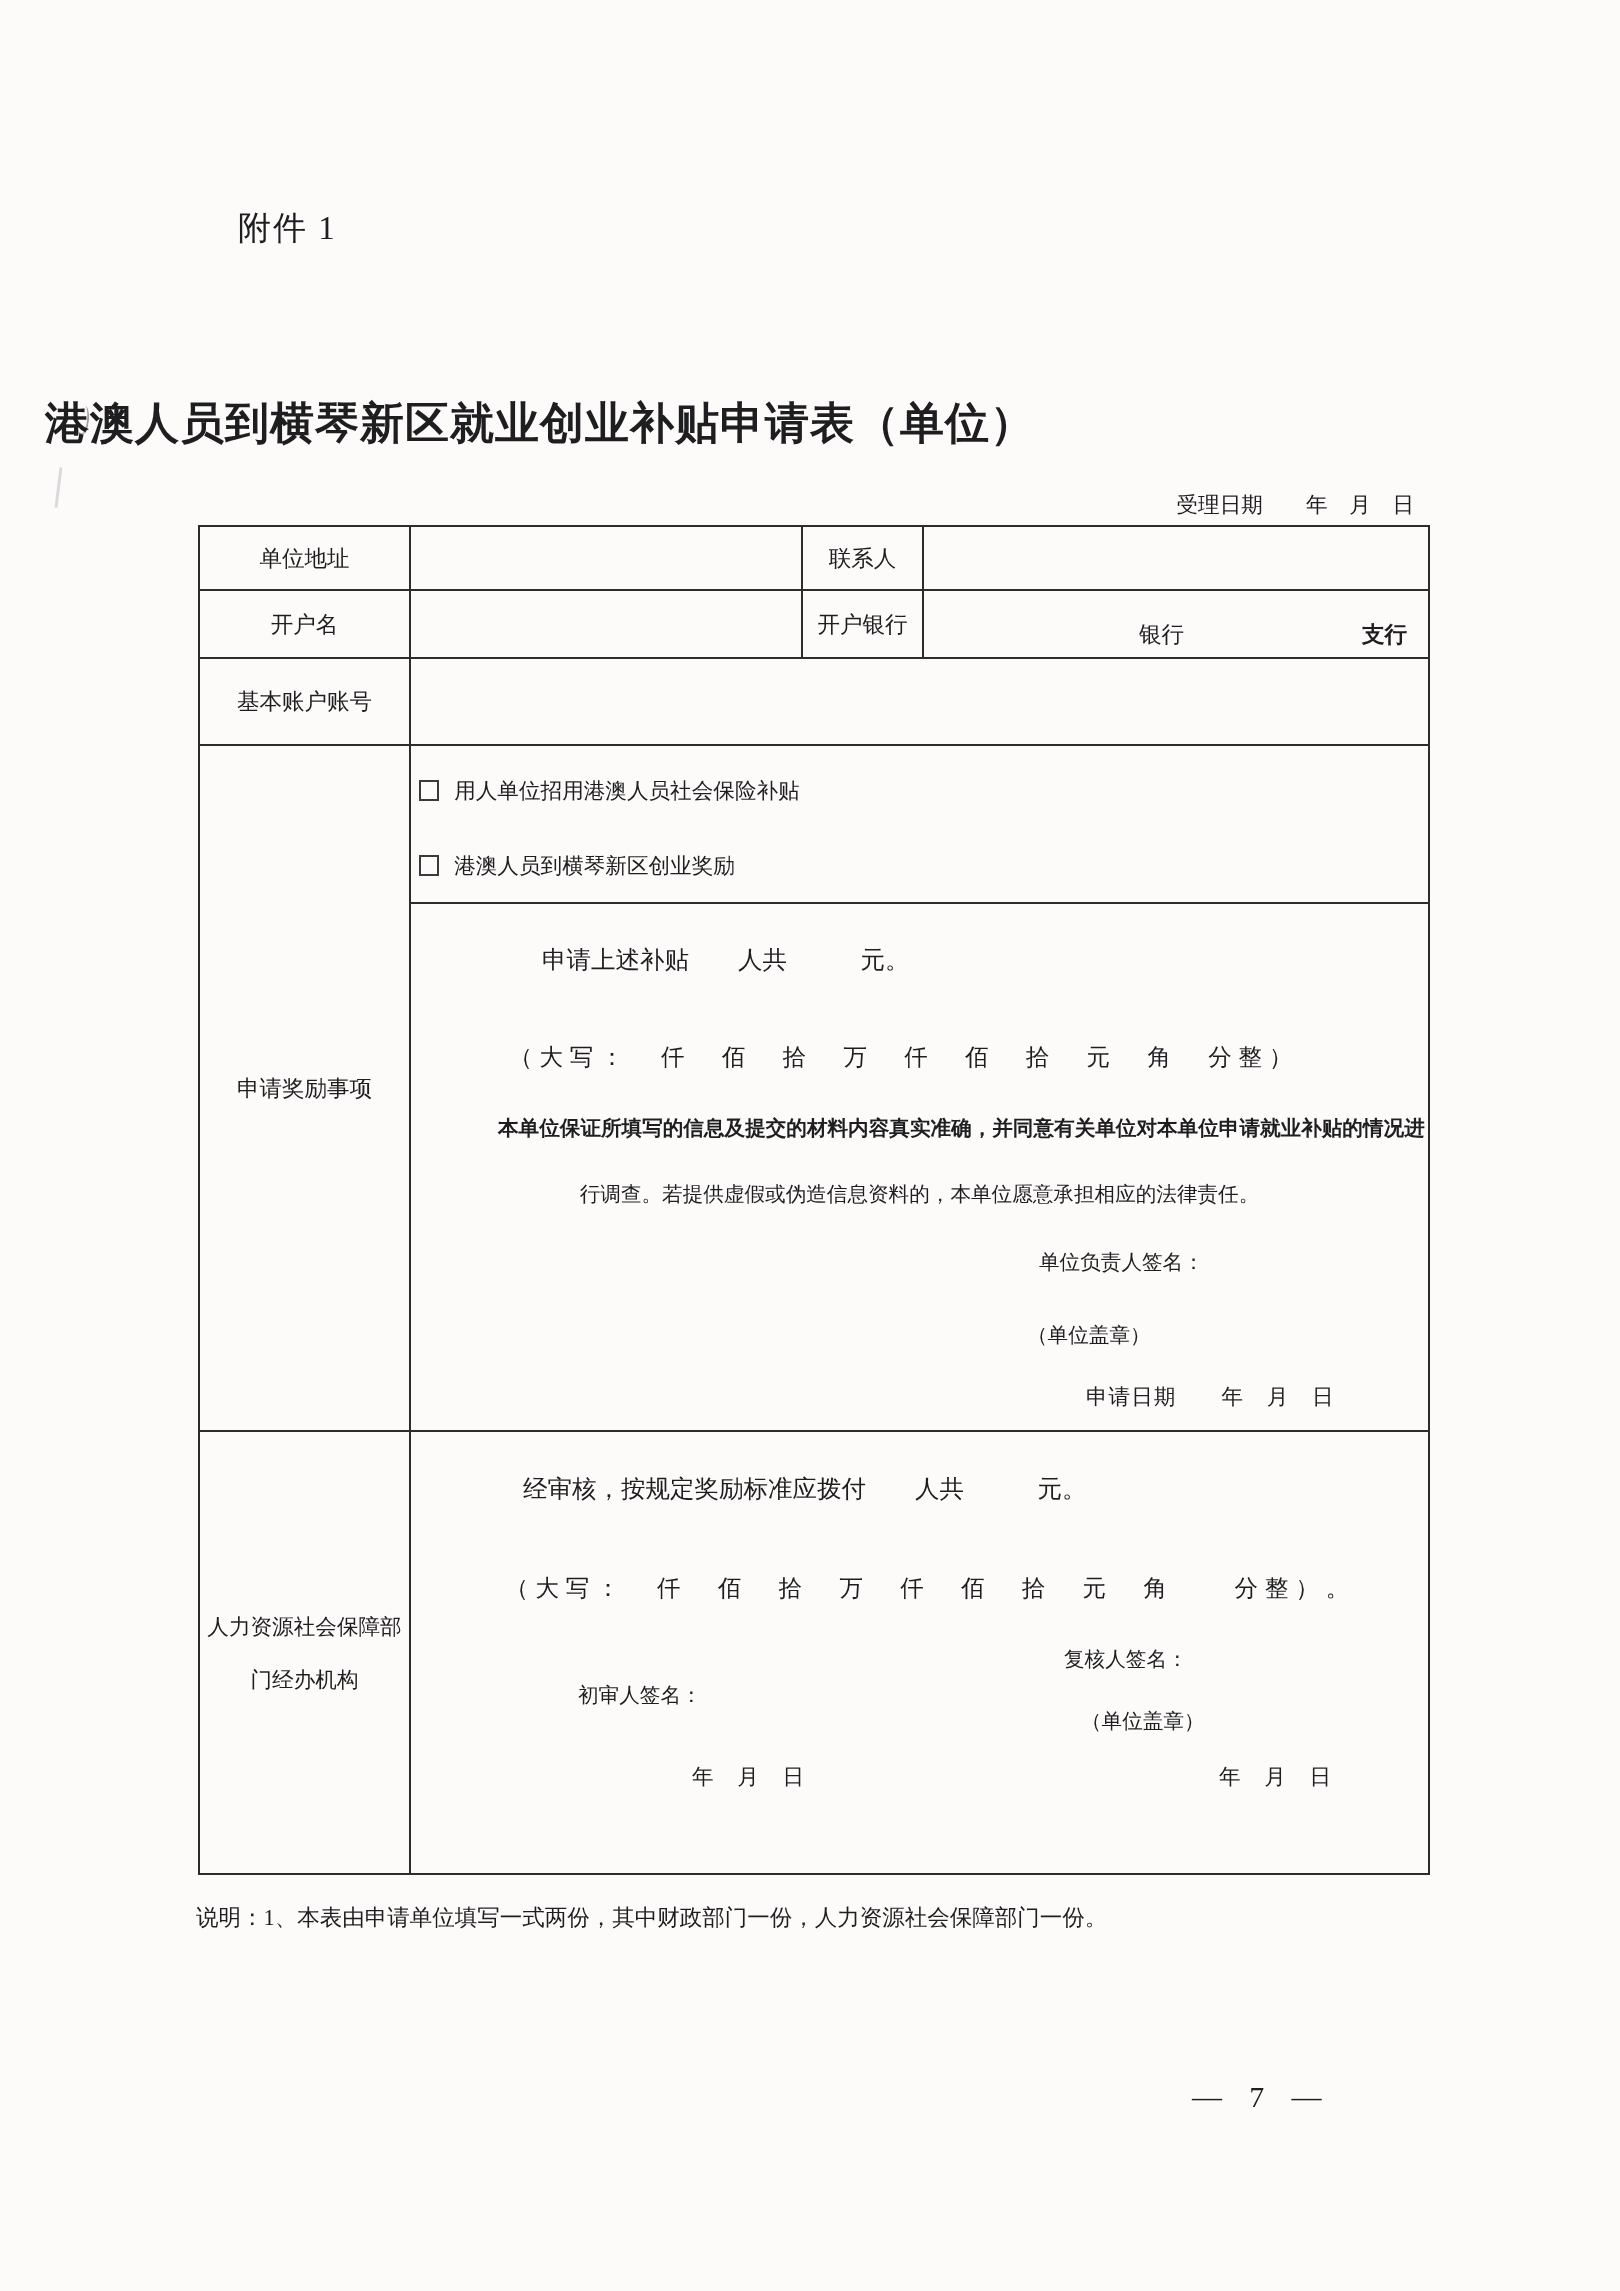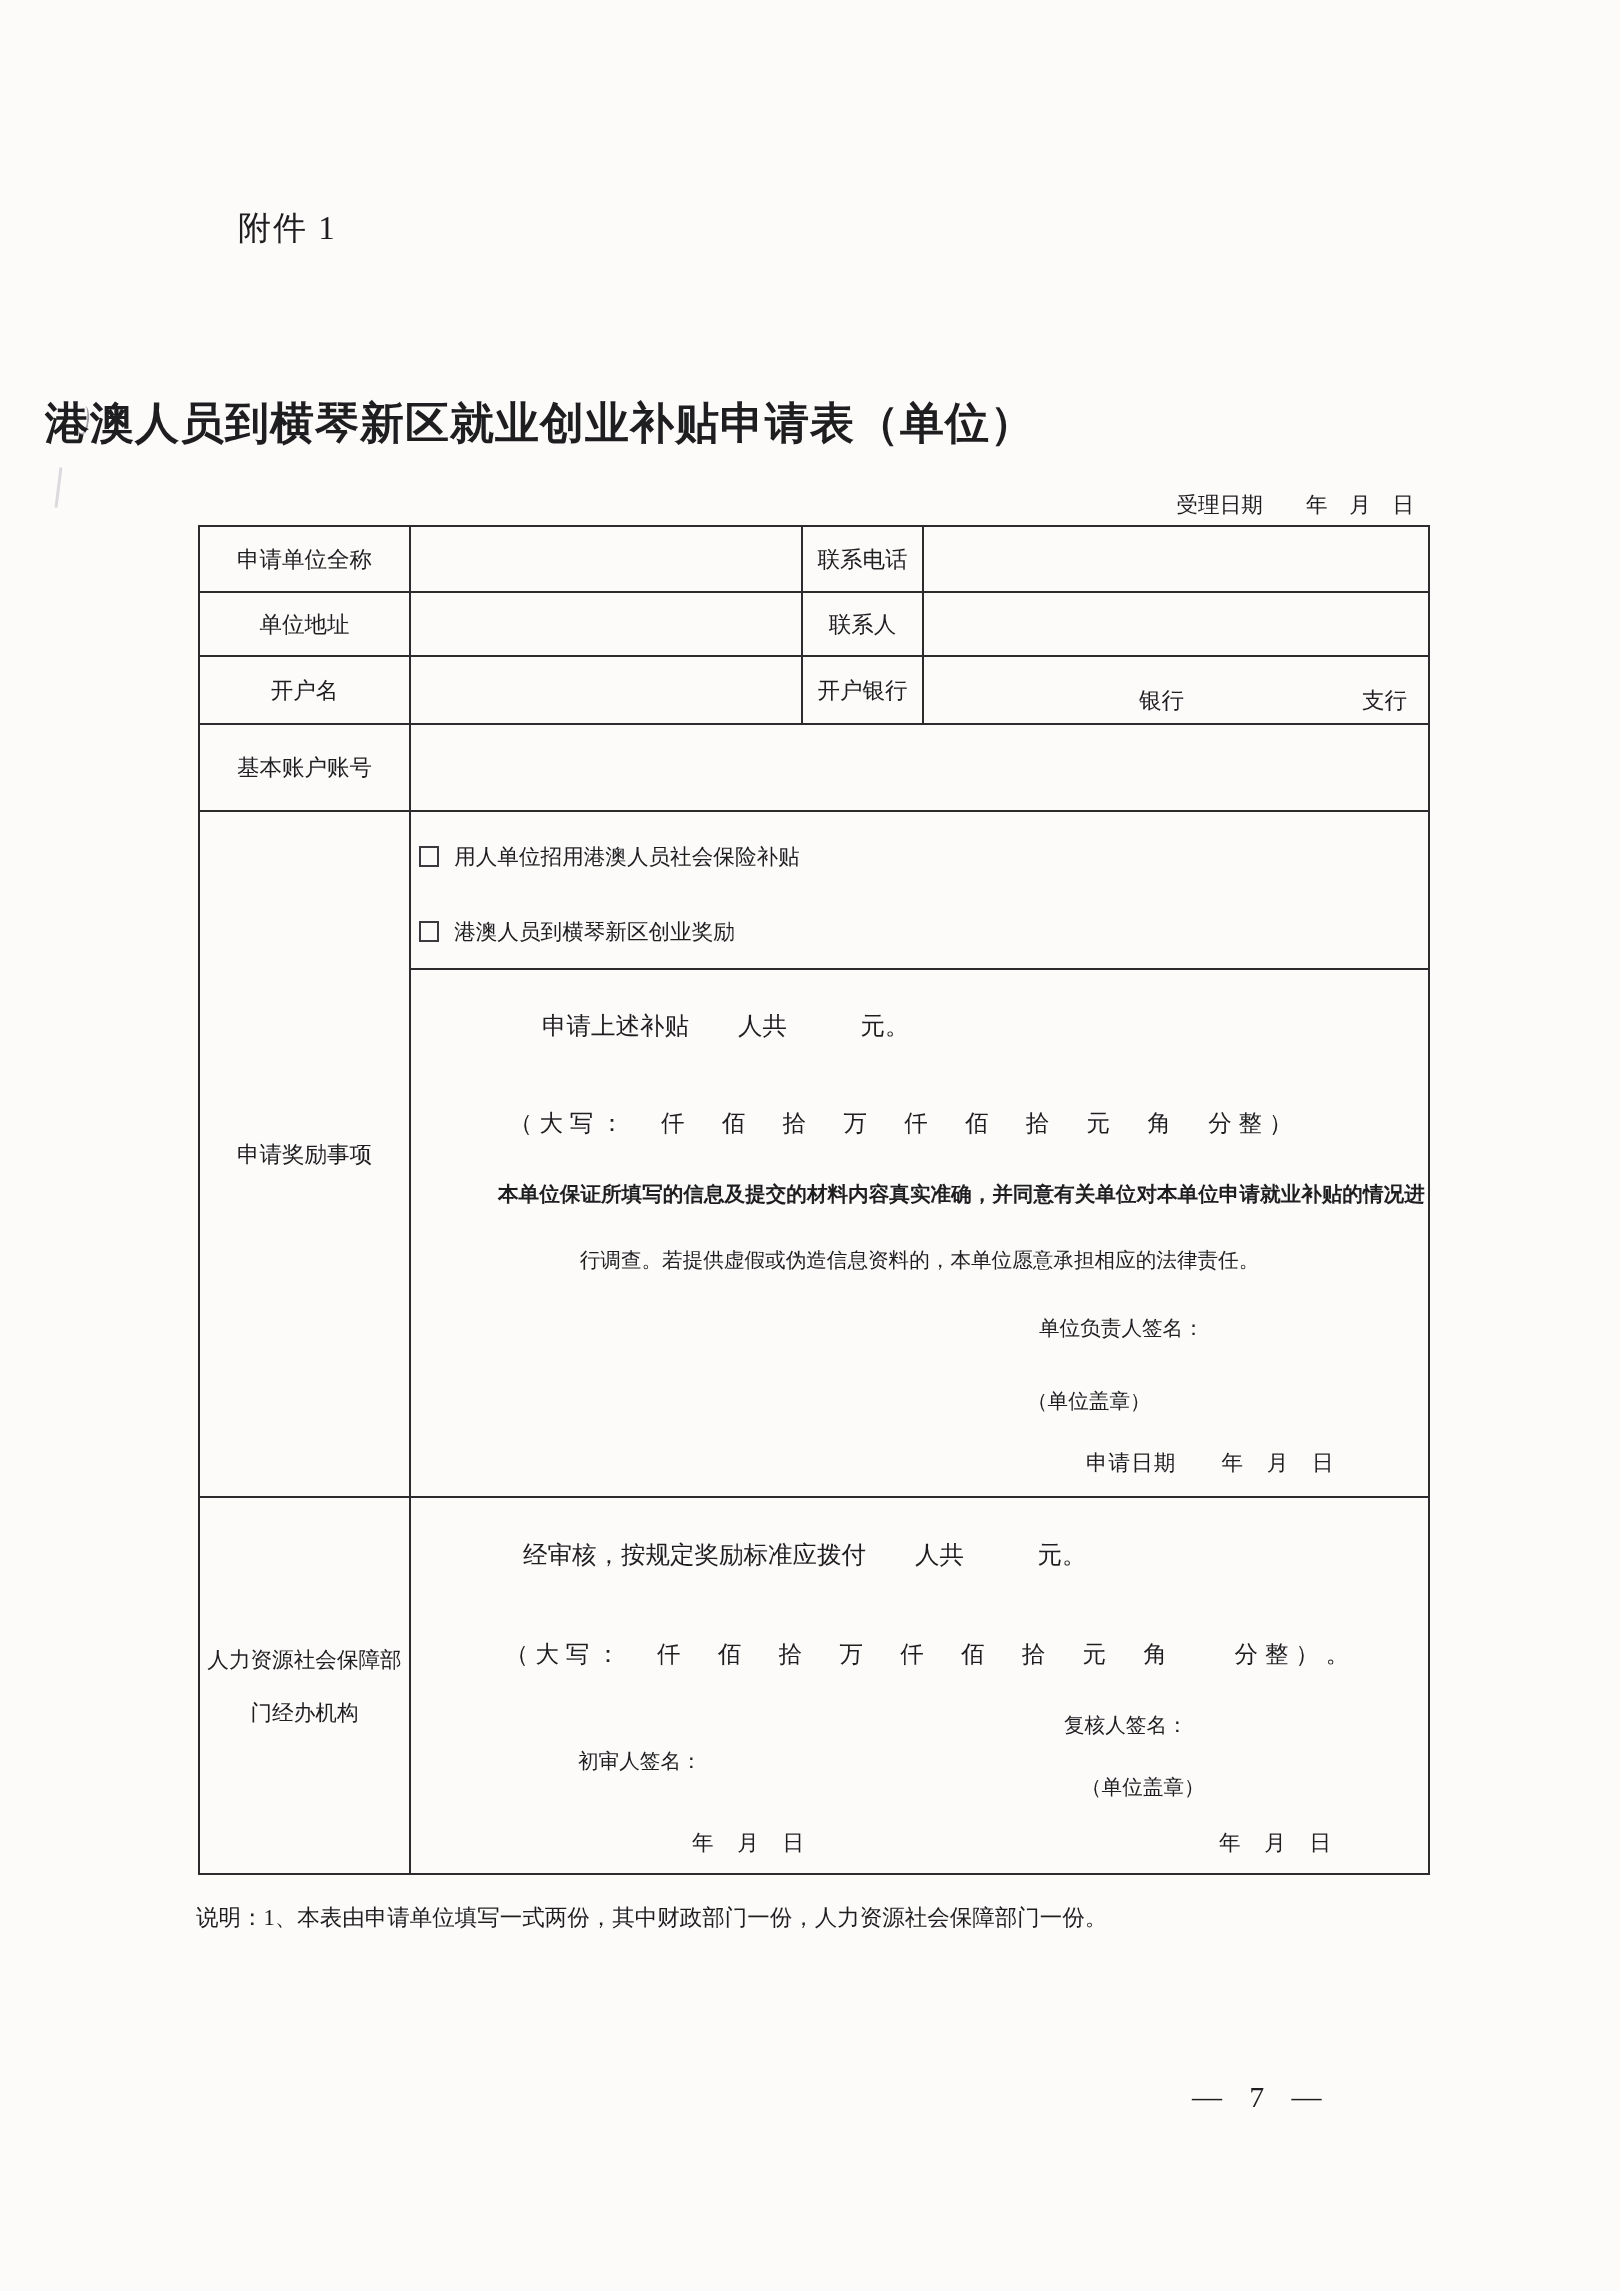--- a/index.html
+++ b/index.html
@@ -37,21 +37,21 @@
   .h1{height:64px}.h2{height:62px}.h3{height:66px}.h4{height:85px}.h5{height:684px}
   .cell{
     border-right:2px solid #2c2b2e;
     display:flex;align-items:center;justify-content:center;
     box-sizing:border-box;font-size:22.5px;
   }
   .cell.end{border-right:none;}
   .cA{width:211px}.cB{width:392px}.cC{width:121px}.cD{flex:1}
   .bankcell{justify-content:flex-start;margin-top:20px;}
   .bank-word{margin-left:215px;}
-  .branch-word{margin-left:178px;}
+  .branch-word{margin-left:178px;font-weight:bold;}
 
   .r5right,.r6right{flex:1;display:flex;flex-direction:column;position:relative;}
   .r5a{height:156px;border-bottom:2px solid #2c2b2e;position:relative;}
   .r5b{flex:1;position:relative;}
   .r6inner{flex:1;position:relative;}
 
   .cbx-line{position:absolute;display:flex;align-items:center;font-size:21.6px;}
   .cbx{
     display:inline-block;width:16.7px;height:16.7px;
     border:2px solid #3a393d;margin-right:14.7px;background:transparent;
@@ -94,26 +94,20 @@
   <div class="abs mark-dot"></div>
 
   <div class="abs attachment">附件 1</div>
 
   <div class="abs doc-title">港澳人员到横琴新区就业创业补贴申请表（单位）</div>
 
   <div class="abs accept-date">受理日期　　年　月　日</div>
 
   <div class="tbl">
 
-    <div class="trow h1">
-      <div class="cell cA">申请单位全称</div>
-      <div class="cell cB"></div>
-      <div class="cell cC">联系电话</div>
-      <div class="cell cD end"></div>
-    </div>
 
     <div class="trow h2">
       <div class="cell cA">单位地址</div>
       <div class="cell cB"></div>
       <div class="cell cC">联系人</div>
       <div class="cell cD end"></div>
     </div>
 
     <div class="trow h3">
       <div class="cell cA">开户名</div>

